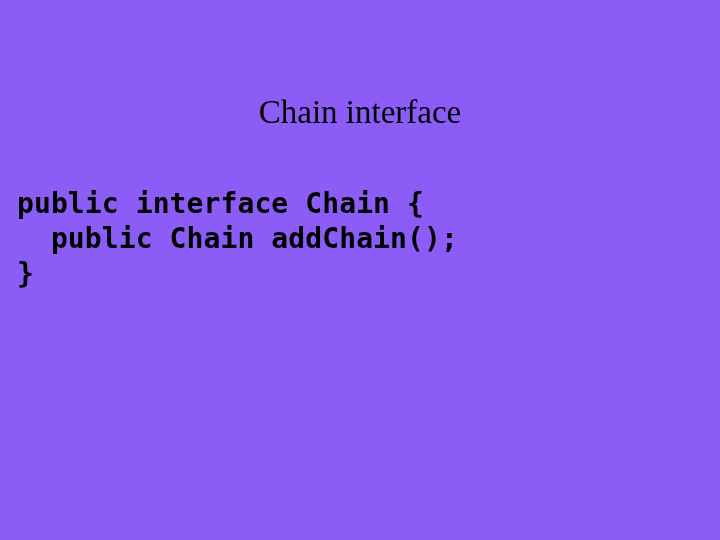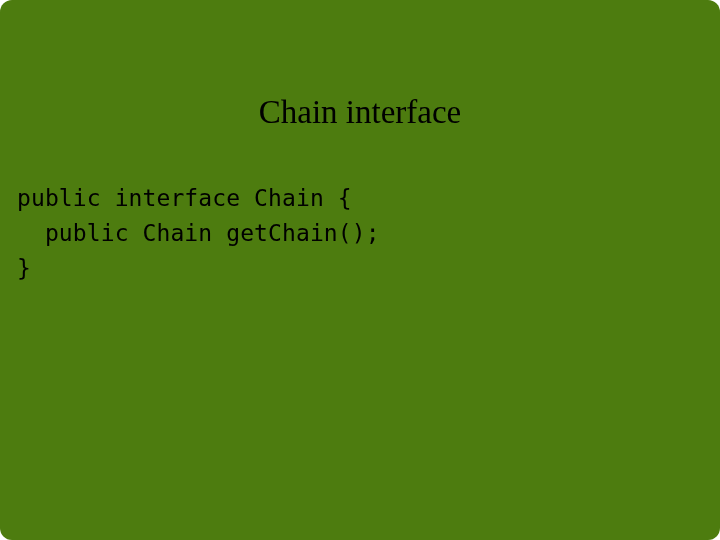--- a/index.html
+++ b/index.html
@@ -41,35 +41,36 @@
     white-space: nowrap;
   }
 
   
   #code-block {
     position: absolute;
     left: 17px;
     top: 158px;
     width: 703px;
     font-family: "Liberation Mono", "DejaVu Sans Mono", monospace;
-    font-size: 23px;
+    font-size: 28px;
     line-height: 35px;
     color: #000000;
     white-space: pre;
     letter-spacing: 0.1px;
+    font-weight: bold;
   }
   #code-block .code-line {
     display: block;
     height: 35px;
     white-space: pre;
     color: #000000;
   }
 </style>
 </head>
 <body>
 
-<div id="slide" style="background: #4d7c0f; color: rgb(0, 0, 0); border-radius: 12px;">
+<div id="slide" style="background: #8b5cf6; color: rgb(0, 0, 0);">
 
   <h1 id="slide-title">Chain interface</h1>
 
-  <pre id="code-block"><code><span class="code-line">public interface Chain {</span><span class="code-line">  public Chain getChain();</span><span class="code-line">}</span></code></pre>
+  <pre id="code-block"><code><span class="code-line">public interface Chain {</span><span class="code-line">  public Chain addChain();</span><span class="code-line">}</span></code></pre>
 
 </div>
 
 </body></html>

